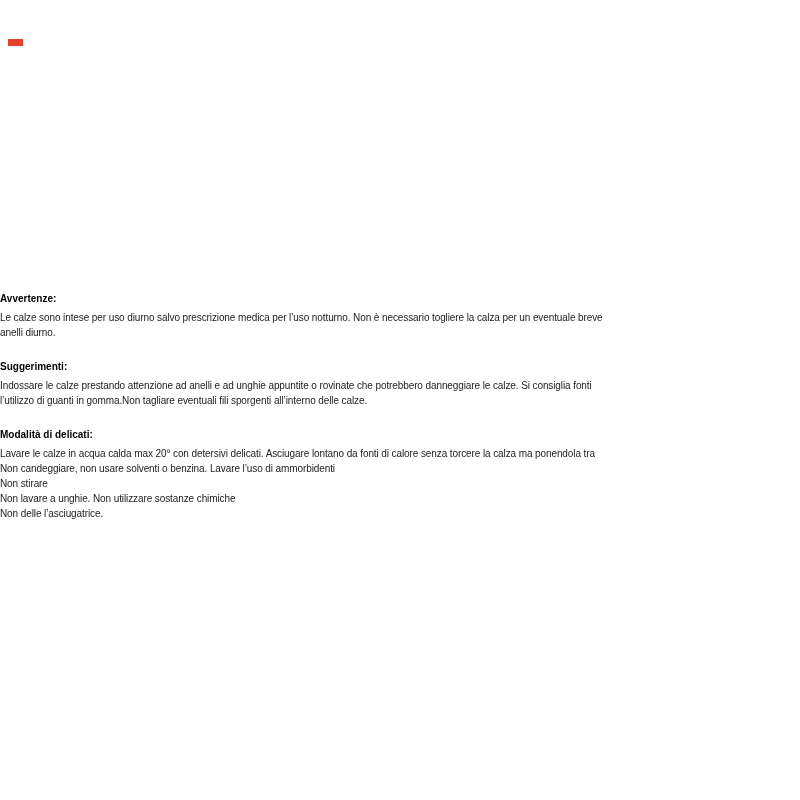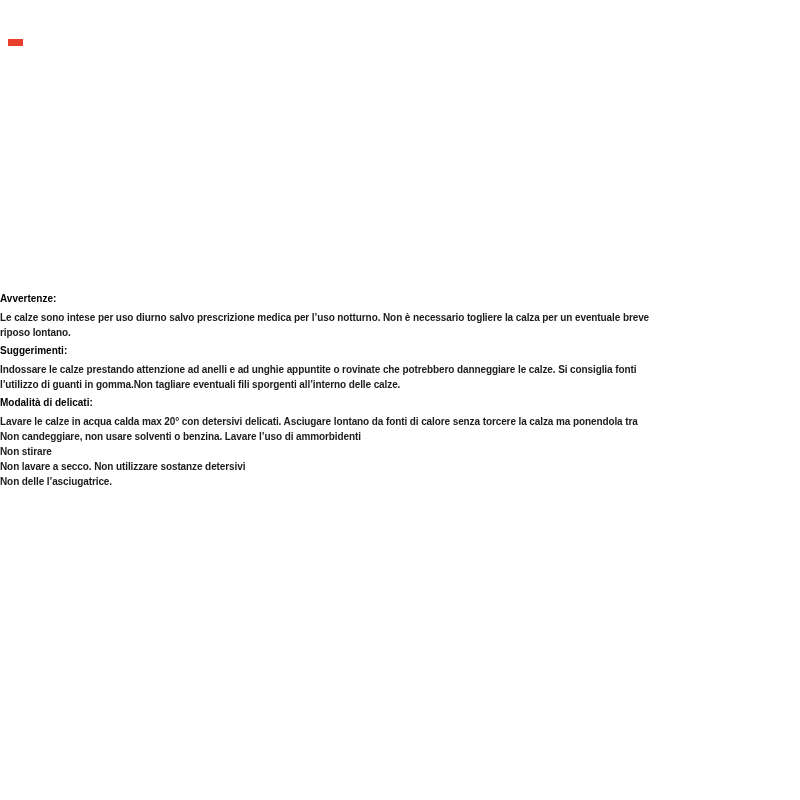--- a/index.html
+++ b/index.html
@@ -29,46 +29,45 @@
     top: 291px;
     right: 8px;
     color: #1c1c1c;
     font-size: 10px;
   }
   .heading {
     font-weight: bold;
     color: #000000;
     line-height: 15px;
     height: 15px;
-    margin-top: 3px;
+    margin-top: 19px;
     margin-bottom: 4px;
     white-space: nowrap;
   }
   .heading.first {
     margin-top: 0;
   }
   .line {
     line-height: 15px;
     height: 15px;
     white-space: nowrap;
     letter-spacing: -0.1px;
-    font-weight: bold;
   }
 </style>
 </head>
 <body>
 
 <div class="red-dash" style="background: rgb(232, 64, 44);"></div>
 
 <main class="care-instructions">
     <div class="heading first">Avvertenze:</div>
     <div class="line">Le calze sono intese per uso diurno salvo prescrizione medica per l’uso notturno. Non è necessario togliere la calza per un eventuale breve</div>
-    <div class="line">riposo lontano.</div>
+    <div class="line">anelli diurno.</div>
     <div class="heading">Suggerimenti:</div>
     <div class="line">Indossare le calze prestando attenzione ad anelli e ad unghie appuntite o rovinate che potrebbero danneggiare le calze. Si consiglia fonti</div>
     <div class="line">l’utilizzo di guanti in gomma.Non tagliare eventuali fili sporgenti all’interno delle calze.</div>
     <div class="heading">Modalità di delicati:</div>
     <div class="line">Lavare le calze in acqua calda max 20° con detersivi delicati. Asciugare lontano da fonti di calore senza torcere la calza ma ponendola tra</div>
     <div class="line">Non candeggiare, non usare solventi o benzina. Lavare l’uso di ammorbidenti</div>
     <div class="line">Non stirare</div>
-    <div class="line">Non lavare a secco. Non utilizzare sostanze detersivi</div>
+    <div class="line">Non lavare a unghie. Non utilizzare sostanze chimiche</div>
     <div class="line">Non delle l’asciugatrice.</div>
   </main>
 
 </body></html>

